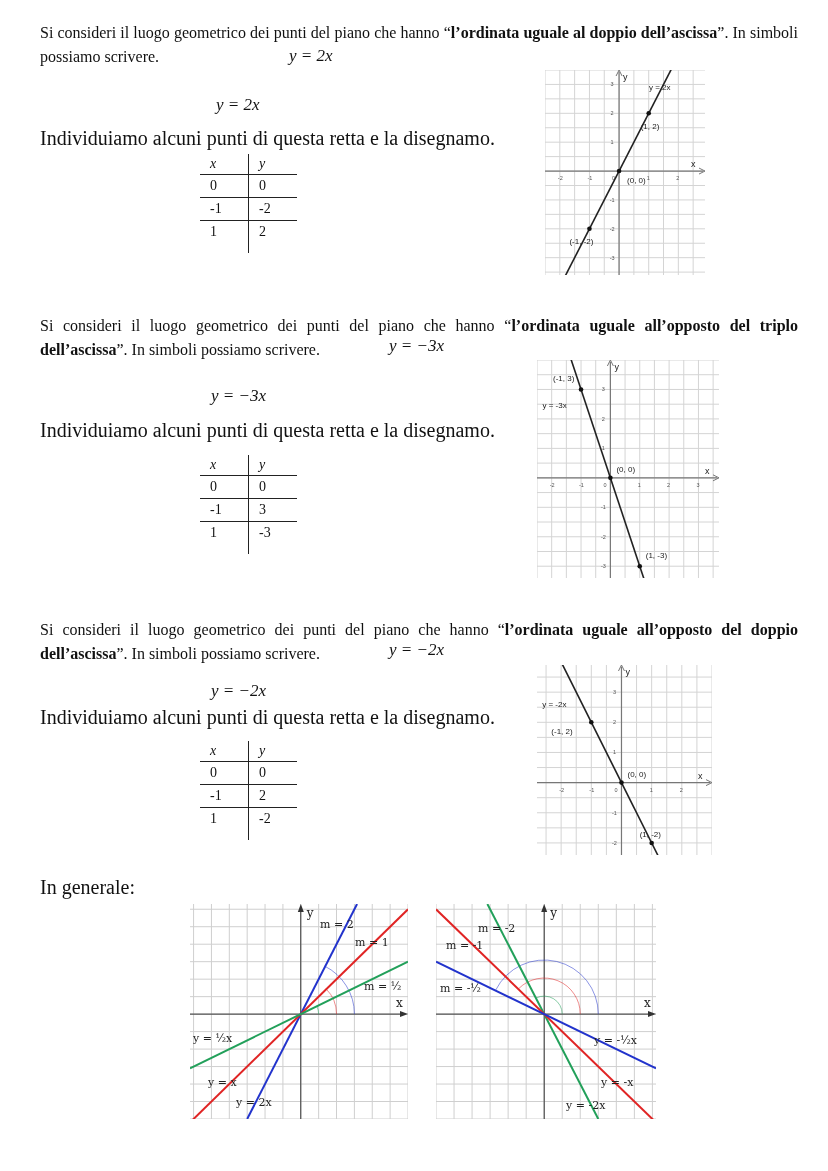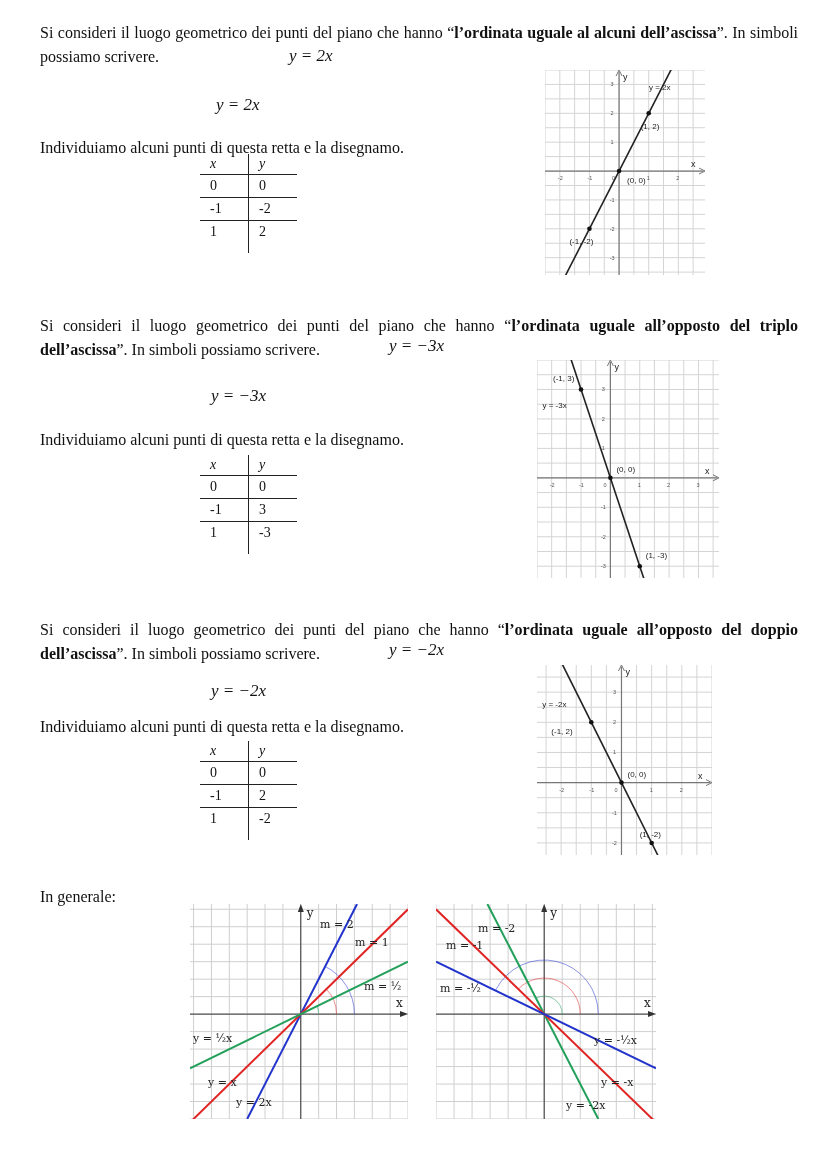--- a/index.html
+++ b/index.html
@@ -1,35 +1,35 @@
 <!DOCTYPE html>
 <html><head>
 <meta charset="utf-8">
 <style>
   html, body { margin: 0; padding: 0; background: #ffffff; }
   body { width: 828px; height: 1171px; position: relative; overflow: hidden;
          font-family: "Liberation Serif", "DejaVu Serif", serif; color: #111; }
   .abs { position: absolute; }
   .para { font-size: 16px; line-height: 24px; text-align: justify; }
   .math { font-family: "Liberation Serif", "DejaVu Serif", serif; font-style: italic; font-size: 17px; }
-  .txt { font-size: 16px; margin-top: 12px; }
+  .txt { font-size: 20px; }
   table.xy { border-collapse: collapse; font-size: 14px; }
   table.xy td { width: 38px; height: 22px; padding: 0 0 0 10px; }
   table.xy tr.head td { font-style: italic; height: 20px; }
   table.xy tr td:first-child { border-right: 1px solid #222; }
   table.xy tr.row td { border-top: 1px solid #222; }
   table.xy tr.tail td { height: 10px; }
   svg text { font-family: "Liberation Sans", "DejaVu Sans", sans-serif; }
   .mathlbl { font-family: "DejaVu Serif", "Liberation Serif", serif; }
 </style>
 </head>
 <body>
 
 <div class="abs para" style="left:40px; top:21px; width:758px;">
-  <span>Si consideri il luogo geometrico dei punti del piano che hanno “</span><b>l’ordinata uguale al alcuni dell’ascissa</b><span>”. In simboli possiamo scrivere.</span>
+  <span>Si consideri il luogo geometrico dei punti del piano che hanno “</span><b>l’ordinata uguale al doppio dell’ascissa</b><span>”. In simboli possiamo scrivere.</span>
 </div>
 <div class="abs math" style="left:289px; top:46px;">y = 2x</div>
 <div class="abs math" style="left:216px; top:95px;">y = 2x</div>
 <div class="abs txt" style="left:40px; top:127px;">Individuiamo alcuni punti di questa retta e la disegnamo.</div>
 <table class="xy abs" style="left:200px; top:154px;">
   <tbody>
       <tr class="head">
         <td>x</td>
         <td>y</td>
       </tr>

